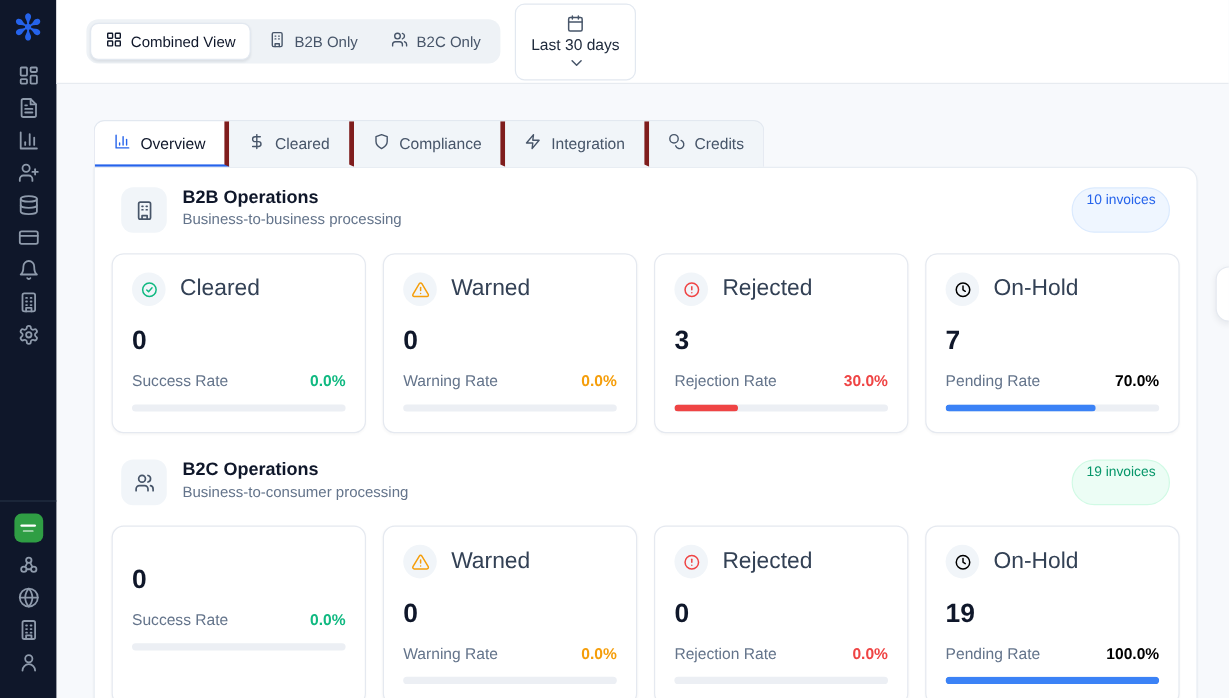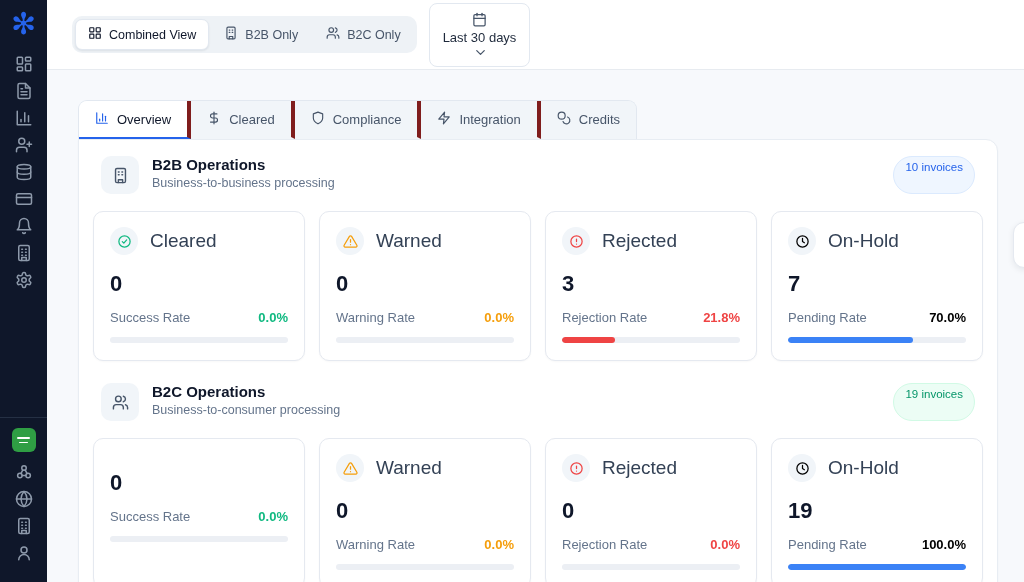--- a/index.html
+++ b/index.html
@@ -369,21 +369,21 @@
                     <circle cx="12" cy="12" r="9"></circle>
                     <path d="M12 8v4"></path>
                     <path d="M12 16h.01"></path>
                   </svg>
                 </span>
                 <span class="c-label">Rejected</span>
               </div>
             <div class="c-value">3</div>
             <div class="c-rate">
                 <span class="r-label">Rejection Rate</span>
-                <span class="r-pct t-red">21.8%</span>
+                <span class="r-pct t-red">30.0%</span>
               </div>
             <div class="bar">
                 <div class="fill bg-red" style="width: 30%;"></div>
               </div>
           </div>
           <div class="card">
             <div class="c-head">
                 <span class="c-icn t-blue">
                   <svg viewBox="0 0 24 24" fill="none" stroke="currentColor" stroke-width="2" stroke-linecap="round" stroke-linejoin="round" width="15" height="15">
                     <circle cx="12" cy="12" r="9"></circle>

